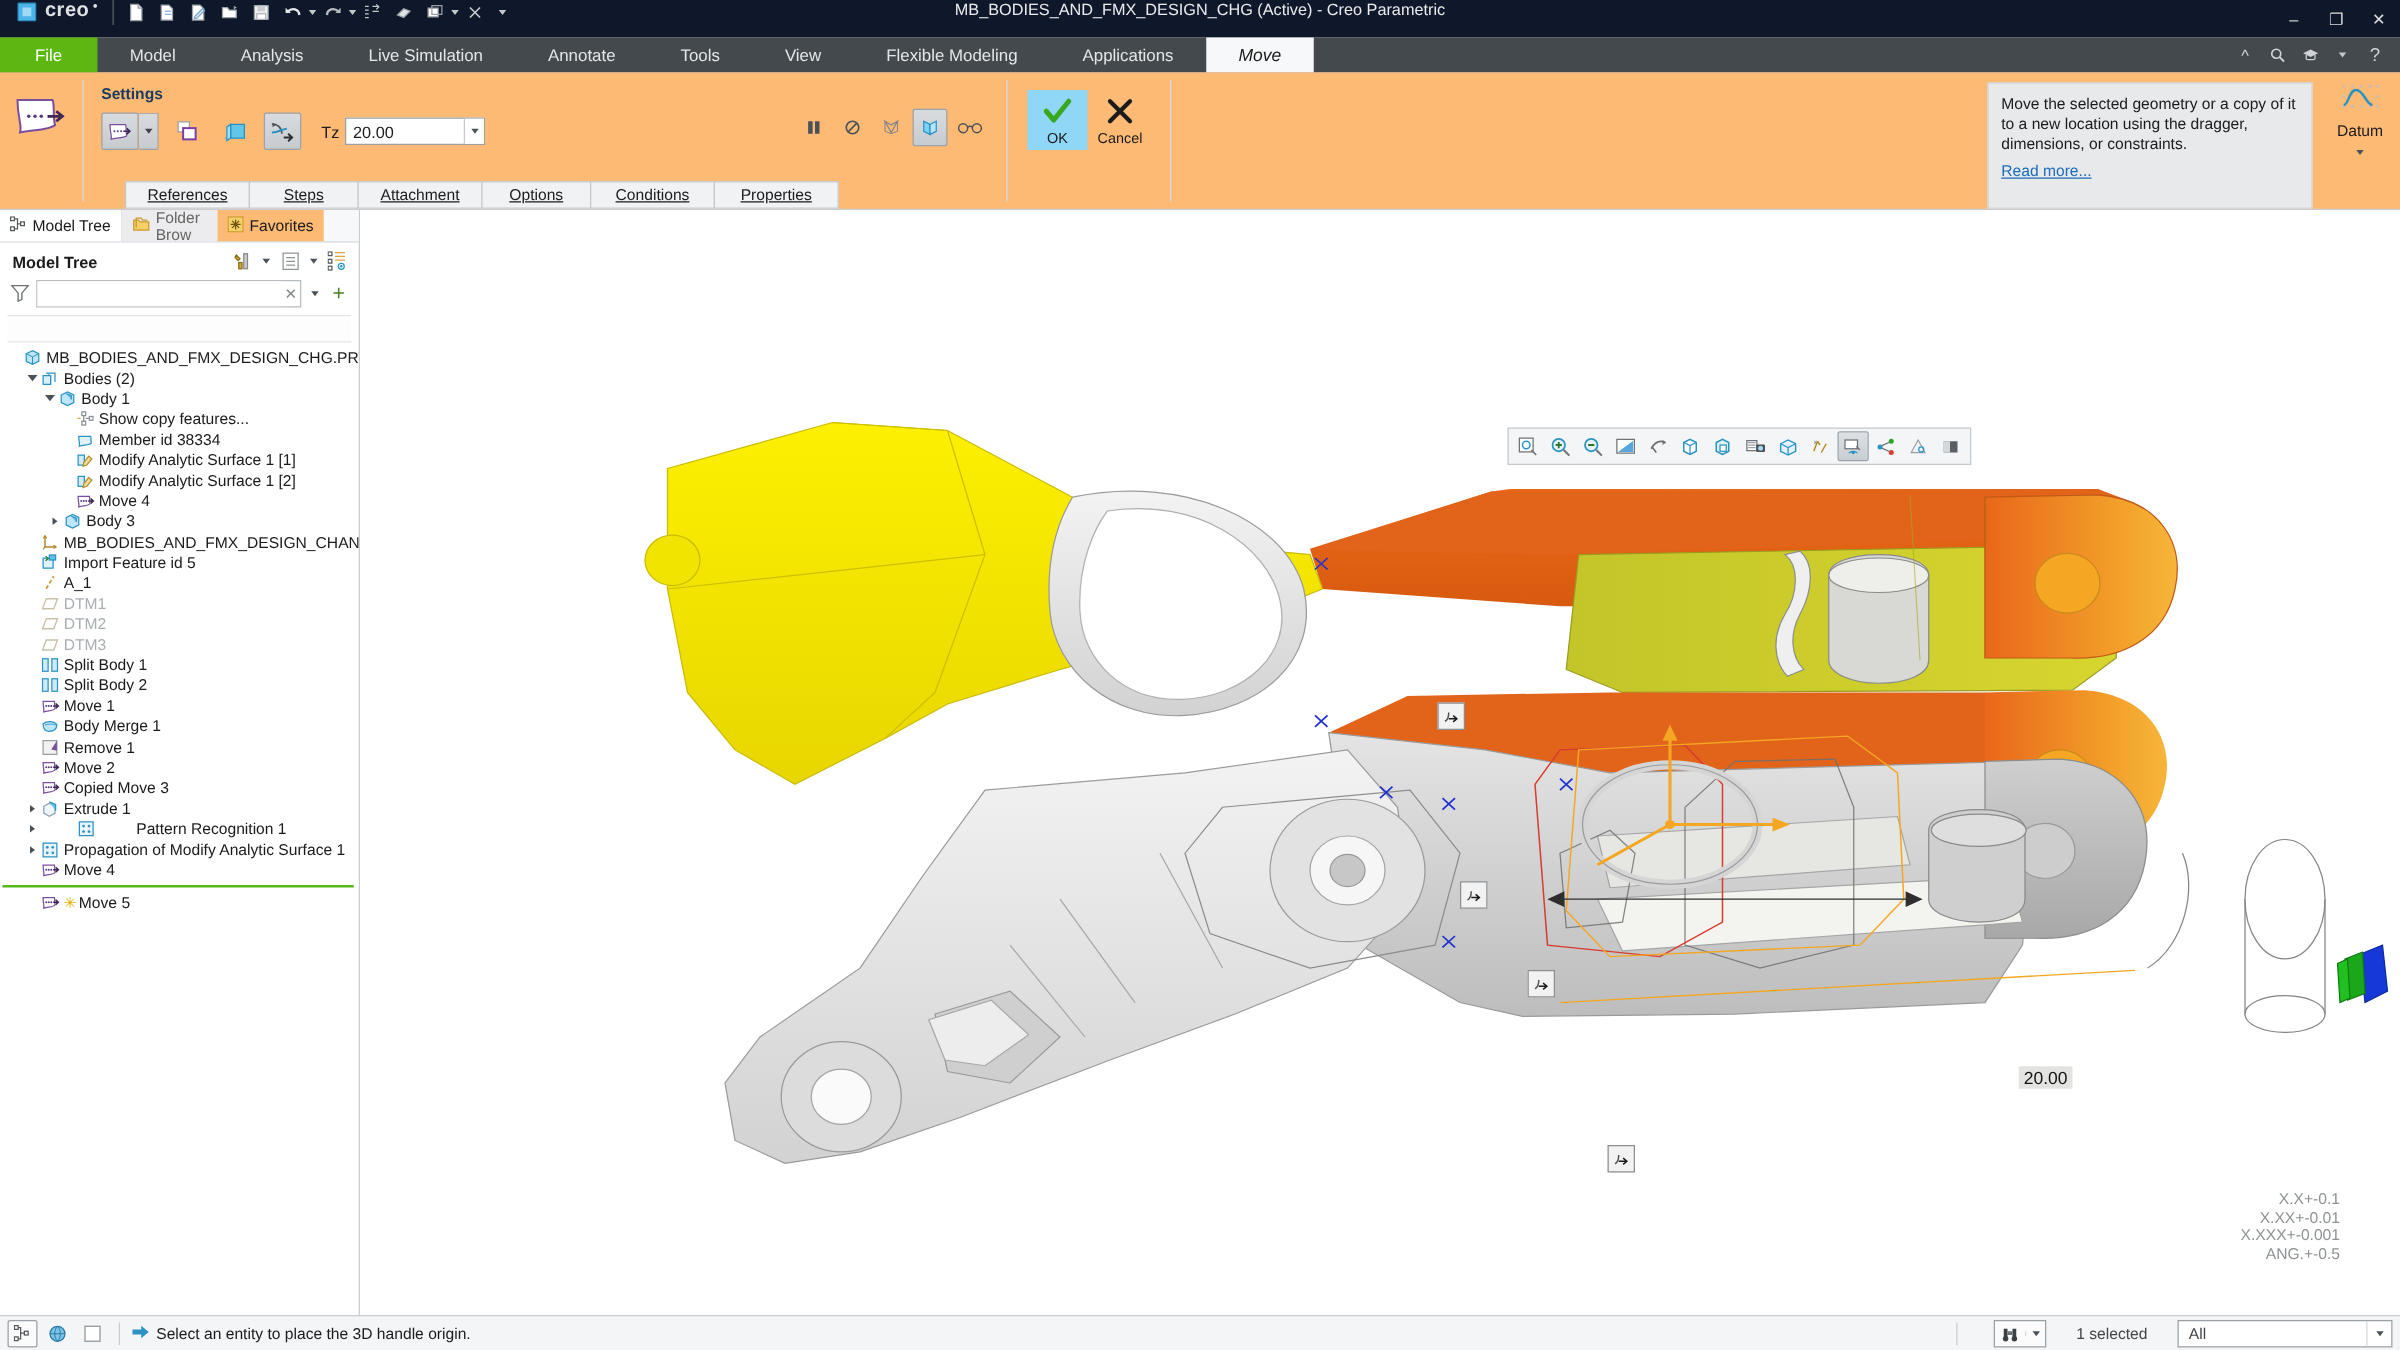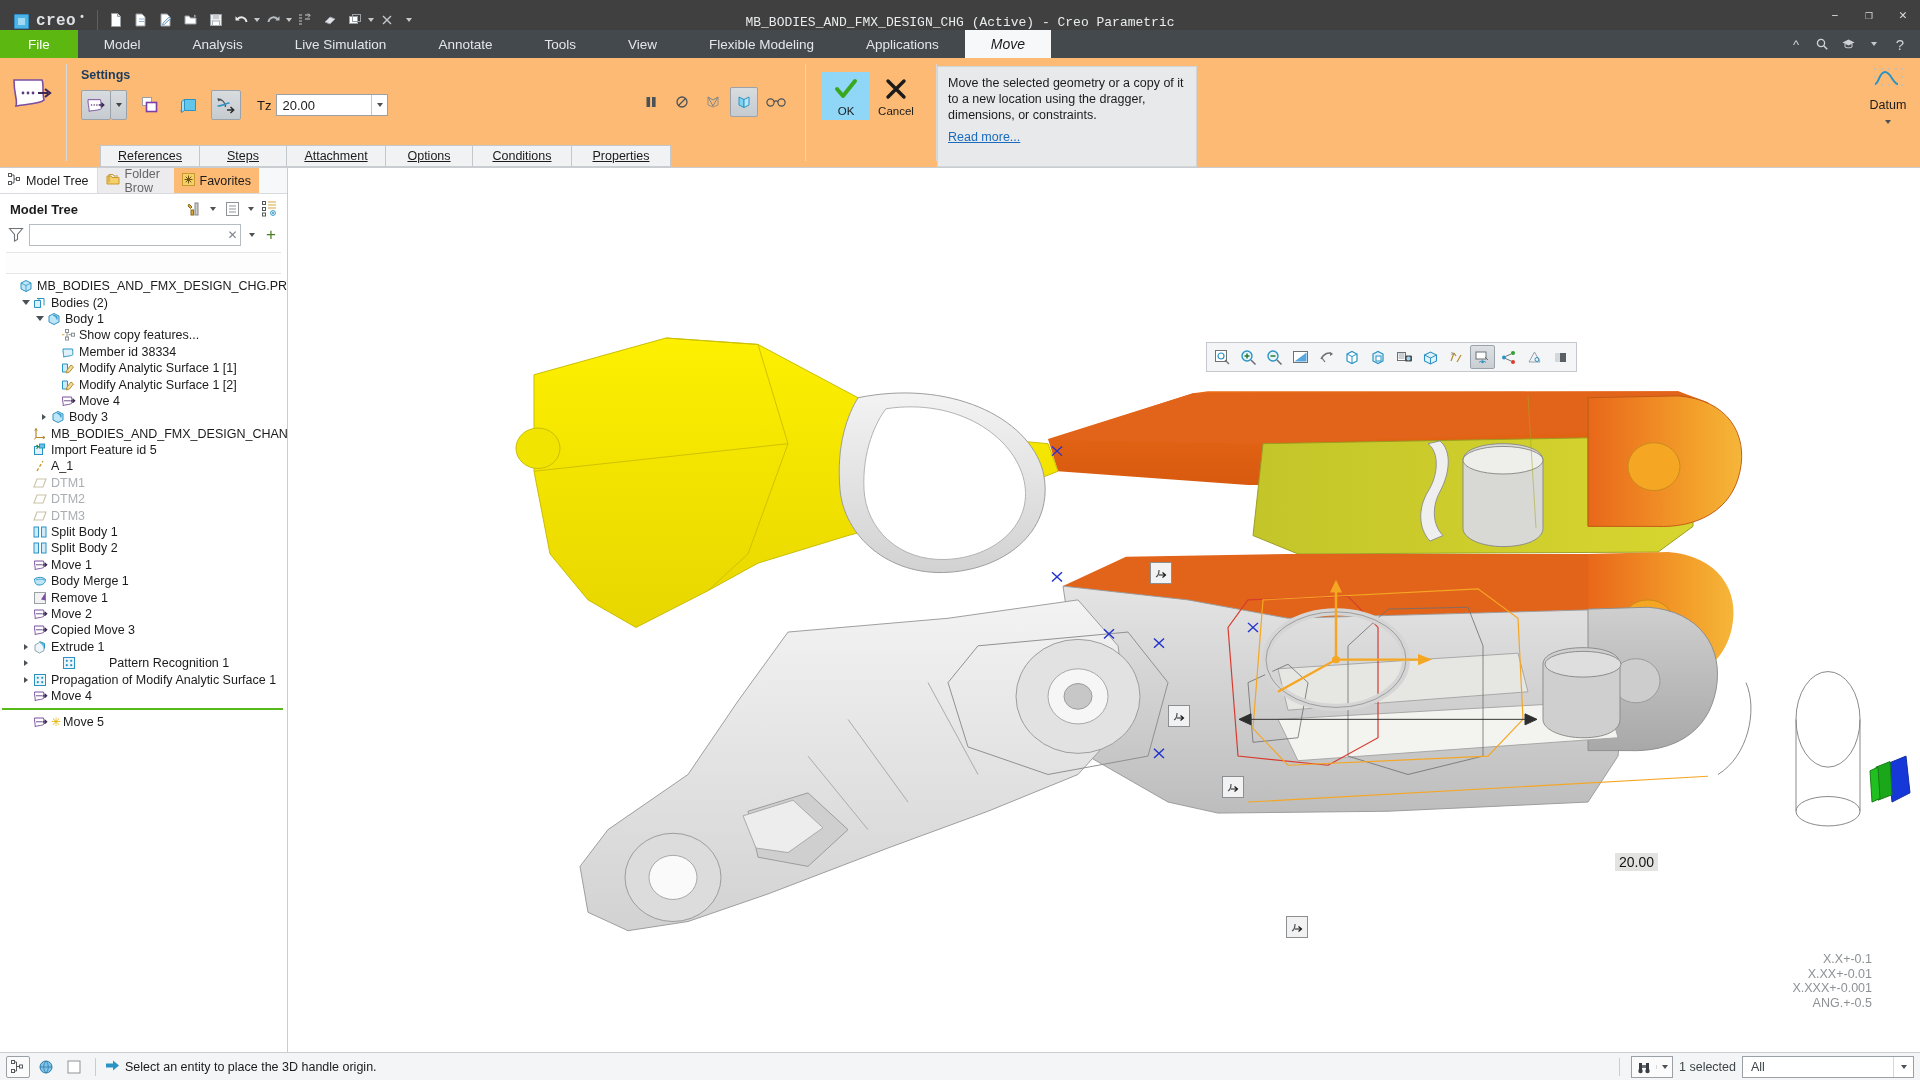--- a/index.html
+++ b/index.html
@@ -7,22 +7,22 @@
   body {
     font-family: "Liberation Sans", sans-serif;
     font-size: 13px;
     color:#1b1b1b;
     background:#f3f4f6;
   }
   .app { position:relative; width:1920px; height:1080px; display:flex; flex-direction:column; }
 
   
   .titlebar {
-    height:30px; background:#404040; display:flex; align-items:flex-end;
-    color:#e8eaec; position:relative; flex:0 0 30px;font-family:Liberation Mono, monospace;
+    height:30px; background:#0f172a; display:flex; align-items:flex-start;
+    color:#e8eaec; position:relative; flex:0 0 30px;
   }
   .creo-logo { display:flex; align-items:center; gap:7px; padding:0 12px 0 14px; }
   .creo-cube {
     width:15px; height:15px; background:#4db4e8; border:1px solid #2e8ec4;
     border-radius:1px; position:relative;
   }
   .creo-cube:after{content:"";position:absolute;inset:3px;background:#9fd9f3;}
   .creo-word { font-size:16px; font-weight:600; letter-spacing:.4px; color:#dfe2e4; }
   .qat { display:flex; align-items:center; gap:1px; padding-left:6px; border-left:1px solid #5b6165; height:20px;}
   .qat-btn {
@@ -174,21 +174,21 @@
 
   
   .statusbar {
     height:28px; background:#f4f5f6; border-top:1px solid #c9cdd1; display:flex; align-items:center;
     flex:0 0 28px; padding:0 6px; gap:4px; font-size:12.5px;
   }
   .sb-btn{ width:24px;height:22px;display:flex;align-items:center;justify-content:center;cursor:pointer;border:1px solid transparent;border-radius:2px;}
   .sb-btn.boxed{ border:1px solid #9aa0a5; background:#fbfbfc;}
   .sb-sep{ width:1px;height:18px;background:#c9cdd1;margin:0 5px;}
   .sb-msg{ display:flex;align-items:center;gap:5px; color:#1b1b1b;}
-  .sb-right{ margin-left:auto; display:flex; align-items:center; gap:6px;}
+  .sb-right{ margin-left:auto; display:flex; align-items:center; gap:24px;}
   .sb-combo{ display:flex;align-items:center;height:22px;border:1px solid #9aa0a6;background:#fff;}
   .sb-combo .lbl{padding:0 8px;font-size:12.5px;color:#3f4548;min-width:150px;}
   .sb-combo .arw{width:20px;height:20px;display:flex;align-items:center;justify-content:center;border-left:1px solid #d4d8db;cursor:pointer;}
   .sb-find{ display:flex;align-items:center;height:22px;border:1px solid #9aa0a5;background:#fbfbfc;}
   .sb-find .ic{width:24px;display:flex;align-items:center;justify-content:center;}
   .sb-find .arw{width:16px;display:flex;align-items:center;justify-content:center;border-left:1px solid #d4d8db;}
   .selcount{ color:#3f4548; }
   .arrow-sm{width:0;height:0;border-left:3.5px solid transparent;border-right:3.5px solid transparent;border-top:4px solid #4b5257;}
 </style>
 </head>
@@ -429,21 +429,21 @@
       <div class="cancel-btn">
         <svg width="28" height="26" viewBox="0 0 28 26">
             <path d="M6 5l16 16M22 5L6 21" stroke="#1b1b1b" stroke-width="3.4" stroke-linecap="round"></path>
           </svg>
         <span class="oc-lbl">Cancel</span>
       </div>
     </div>
 
     <div class="sec-divider" style="margin-left:16px;"></div>
 
-    <div style="flex:1;display:flex;padding-right:6px;">
+    <div style="flex:1;display:flex;justify-content:flex-end;padding-right:6px;">
       <div class="helpbox">
         <span>Move the selected geometry or a copy of it to a new location using the dragger, dimensions, or constraints.</span><br>
         <span class="helplink">Read more...</span>
       </div>
     </div>
 
     <div class="datum-grp">
       <svg width="34" height="32" viewBox="0 0 34 32">
         <g fill="#b9bec2">
           <circle cx="4" cy="5" r="1"></circle>

